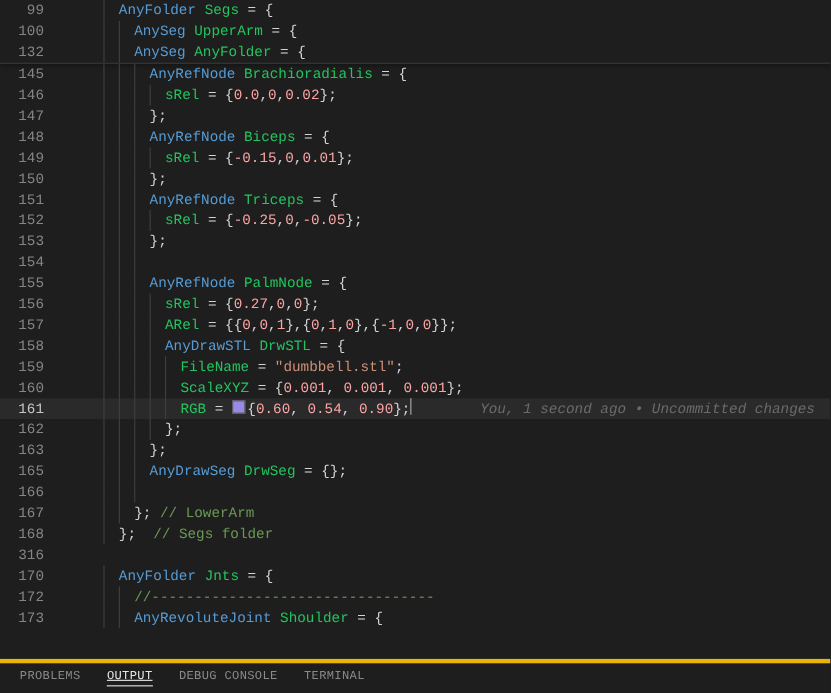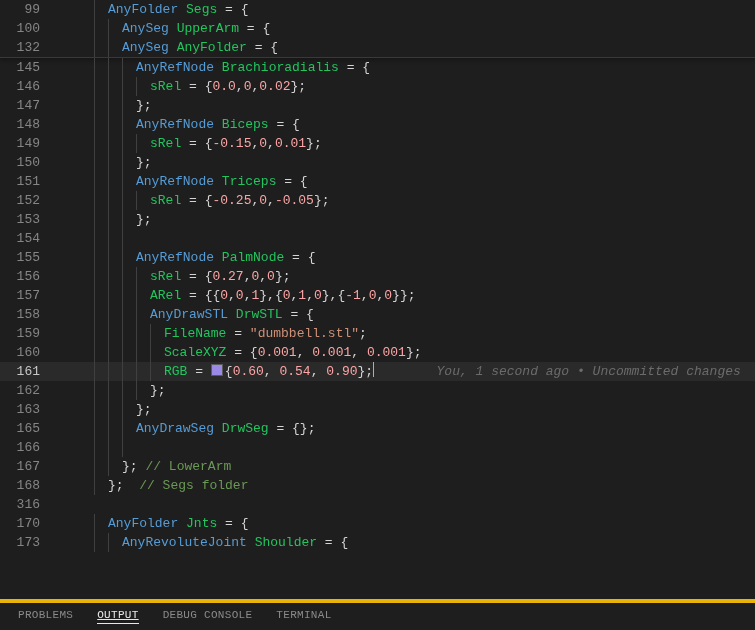--- a/index.html
+++ b/index.html
@@ -129,20 +129,21 @@
         <div class="line"><div class="gutter">160</div><div class="fold-col"></div><span class="indent-guides"><span class="ig none"></span><span class="ig none"></span><span class="ig"></span><span class="ig"></span><span class="ig"></span><span class="ig"></span><span class="ig"></span></span><span class="code"><span class="id">ScaleXYZ</span><span class="op"> = </span><span class="brace">{</span><span class="num">0.001</span><span class="op">, </span><span class="num">0.001</span><span class="op">, </span><span class="num">0.001</span><span class="brace">}</span><span class="op">;</span></span></div>
         <div class="line active active-line-bg"><div class="gutter">161</div><div class="fold-col"></div><span class="indent-guides"><span class="ig none"></span><span class="ig none"></span><span class="ig"></span><span class="ig"></span><span class="ig"></span><span class="ig"></span><span class="ig"></span></span><span class="code"><span class="id">RGB</span><span class="op"> = </span><span class="color-swatch" style="background:#9a8ae6"></span><span class="brace">{</span><span class="num">0.60</span><span class="op">, </span><span class="num">0.54</span><span class="op">, </span><span class="num">0.90</span><span class="brace">}</span><span class="op">;</span><span class="cursor"></span><span style="color:#c0c0c0">    </span><span class="blame">    You, 1 second ago • Uncommitted changes</span></span></div>
         <div class="line"><div class="gutter">162</div><div class="fold-col"></div><span class="indent-guides"><span class="ig none"></span><span class="ig none"></span><span class="ig"></span><span class="ig"></span><span class="ig"></span><span class="ig"></span></span><span class="code"><span class="brace">}</span><span class="op">;</span></span></div>
         <div class="line"><div class="gutter">163</div><div class="fold-col"></div><span class="indent-guides"><span class="ig none"></span><span class="ig none"></span><span class="ig"></span><span class="ig"></span><span class="ig"></span></span><span class="code"><span class="brace">}</span><span class="op">;</span></span></div>
         <div class="line"><div class="gutter">165</div><div class="fold-col"></div><span class="indent-guides"><span class="ig none"></span><span class="ig none"></span><span class="ig"></span><span class="ig"></span><span class="ig"></span></span><span class="code"><span class="kw">AnyDrawSeg</span><span class="op"> </span><span class="id">DrwSeg</span><span class="op"> = </span><span class="brace">{}</span><span class="op">;</span></span></div>
         <div class="line"><div class="gutter">166</div><div class="fold-col"></div><span class="indent-guides"><span class="ig none"></span><span class="ig none"></span><span class="ig"></span><span class="ig"></span><span class="ig"></span></span><span class="code"></span></div>
         <div class="line"><div class="gutter">167</div><div class="fold-col"></div><span class="indent-guides"><span class="ig none"></span><span class="ig none"></span><span class="ig"></span><span class="ig"></span></span><span class="code"><span class="brace">}</span><span class="op">; </span><span class="cmt">// LowerArm</span></span></div>
         <div class="line"><div class="gutter">168</div><div class="fold-col"></div><span class="indent-guides"><span class="ig none"></span><span class="ig none"></span><span class="ig"></span></span><span class="code"><span class="brace">}</span><span class="op">;  </span><span class="cmt">// Segs folder</span></span></div>
         <div class="line"><div class="gutter">316</div><div class="fold-col"></div><span class="indent-guides"></span><span class="code"></span></div>
         <div class="line"><div class="gutter">170</div><div class="fold-col"></div><span class="indent-guides"><span class="ig none"></span><span class="ig none"></span><span class="ig"></span></span><span class="code"><span class="kw">AnyFolder</span><span class="op"> </span><span class="id">Jnts</span><span class="op"> = </span><span class="brace">{</span></span></div>
+        <div class="line"><div class="gutter">172</div><div class="fold-col"></div><span class="indent-guides"><span class="ig none"></span><span class="ig none"></span><span class="ig"></span><span class="ig"></span></span><span class="code"><span class="cmt">//---------------------------------</span></span></div>
         <div class="line"><div class="gutter">173</div><div class="fold-col"></div><span class="indent-guides"><span class="ig none"></span><span class="ig none"></span><span class="ig"></span><span class="ig"></span></span><span class="code"><span class="kw">AnyRevoluteJoint</span><span class="op"> </span><span class="id">Shoulder</span><span class="op"> = </span><span class="brace">{</span></span></div>
       </div>
   </div>
   <div class="panel-tabs" id="panel-tabs">
       <span class="panel-tab">PROBLEMS</span>
       <span class="panel-tab active">OUTPUT</span>
       <span class="panel-tab">DEBUG CONSOLE</span>
       <span class="panel-tab">TERMINAL</span>
     </div>
 </div>

